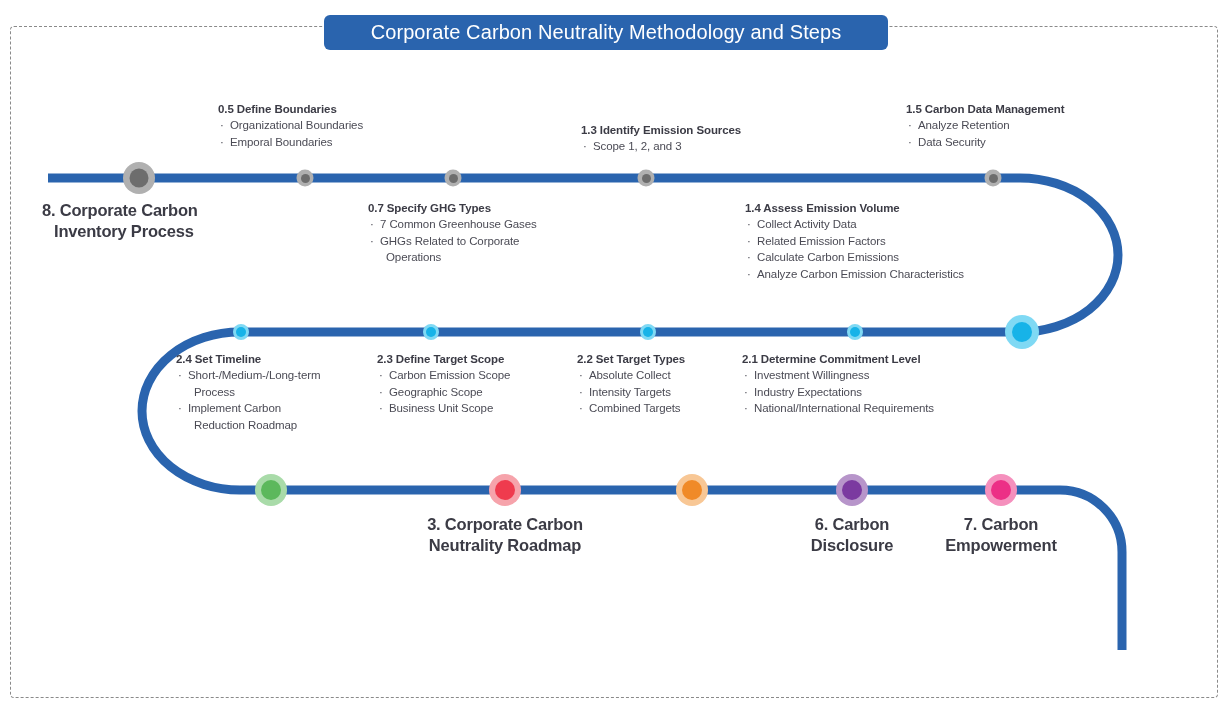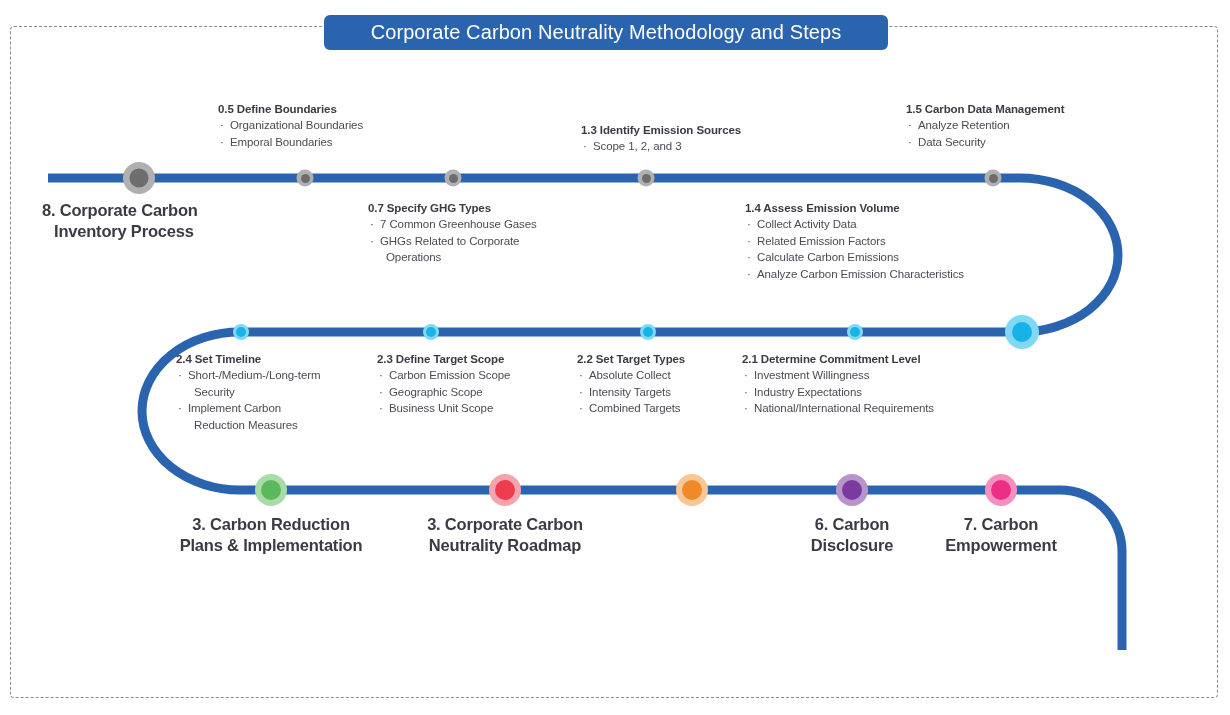--- a/index.html
+++ b/index.html
@@ -176,23 +176,23 @@
     <div class="hd">1.4 Assess Emission Volume</div>
     <div class="li"><span class="dot">·</span><span>Collect Activity Data</span></div>
     <div class="li"><span class="dot">·</span><span>Related Emission Factors</span></div>
     <div class="li"><span class="dot">·</span><span>Calculate Carbon Emissions</span></div>
     <div class="li"><span class="dot">·</span><span>Analyze Carbon Emission Characteristics</span></div>
   </div>
 
   <div class="blk" style="left:176px;top:353px;">
     <div class="hd">2.4 Set Timeline</div>
     <div class="li"><span class="dot">·</span><span>Short-/Medium-/Long-term</span></div>
-    <div class="li cont"><span>Security</span></div>
+    <div class="li cont"><span>Process</span></div>
     <div class="li"><span class="dot">·</span><span>Implement Carbon</span></div>
-    <div class="li cont"><span>Reduction Measures</span></div>
+    <div class="li cont"><span>Reduction Roadmap</span></div>
   </div>
 
   <div class="blk" style="left:377px;top:353px;">
     <div class="hd">2.3 Define Target Scope</div>
     <div class="li"><span class="dot">·</span><span>Carbon Emission Scope</span></div>
     <div class="li"><span class="dot">·</span><span>Geographic Scope</span></div>
     <div class="li"><span class="dot">·</span><span>Business Unit Scope</span></div>
   </div>
 
   <div class="blk" style="left:577px;top:353px;">
@@ -208,24 +208,20 @@
     <div class="li"><span class="dot">·</span><span>Industry Expectations</span></div>
     <div class="li"><span class="dot">·</span><span>National/International Requirements</span></div>
   </div>
 
   <div class="stage-label" style="left:42px;top:200px;width:230px;">
     <div>8. Corporate Carbon</div>
     <div style="padding-left:12px;">Inventory Process</div>
   </div>
 
 
-  <div class="stage-label ctr" style="left:151px;top:514px;width:240px;">
-    <div>3. Carbon Reduction</div>
-    <div>Plans &amp; Implementation</div>
-  </div>
 
   <div class="stage-label ctr" style="left:398px;top:514px;width:214px;">
     <div>3. Corporate Carbon</div>
     <div>Neutrality Roadmap</div>
   </div>
 
 
   <div class="stage-label ctr" style="left:784px;top:514px;width:136px;">
     <div>6. Carbon</div>
     <div>Disclosure</div>

